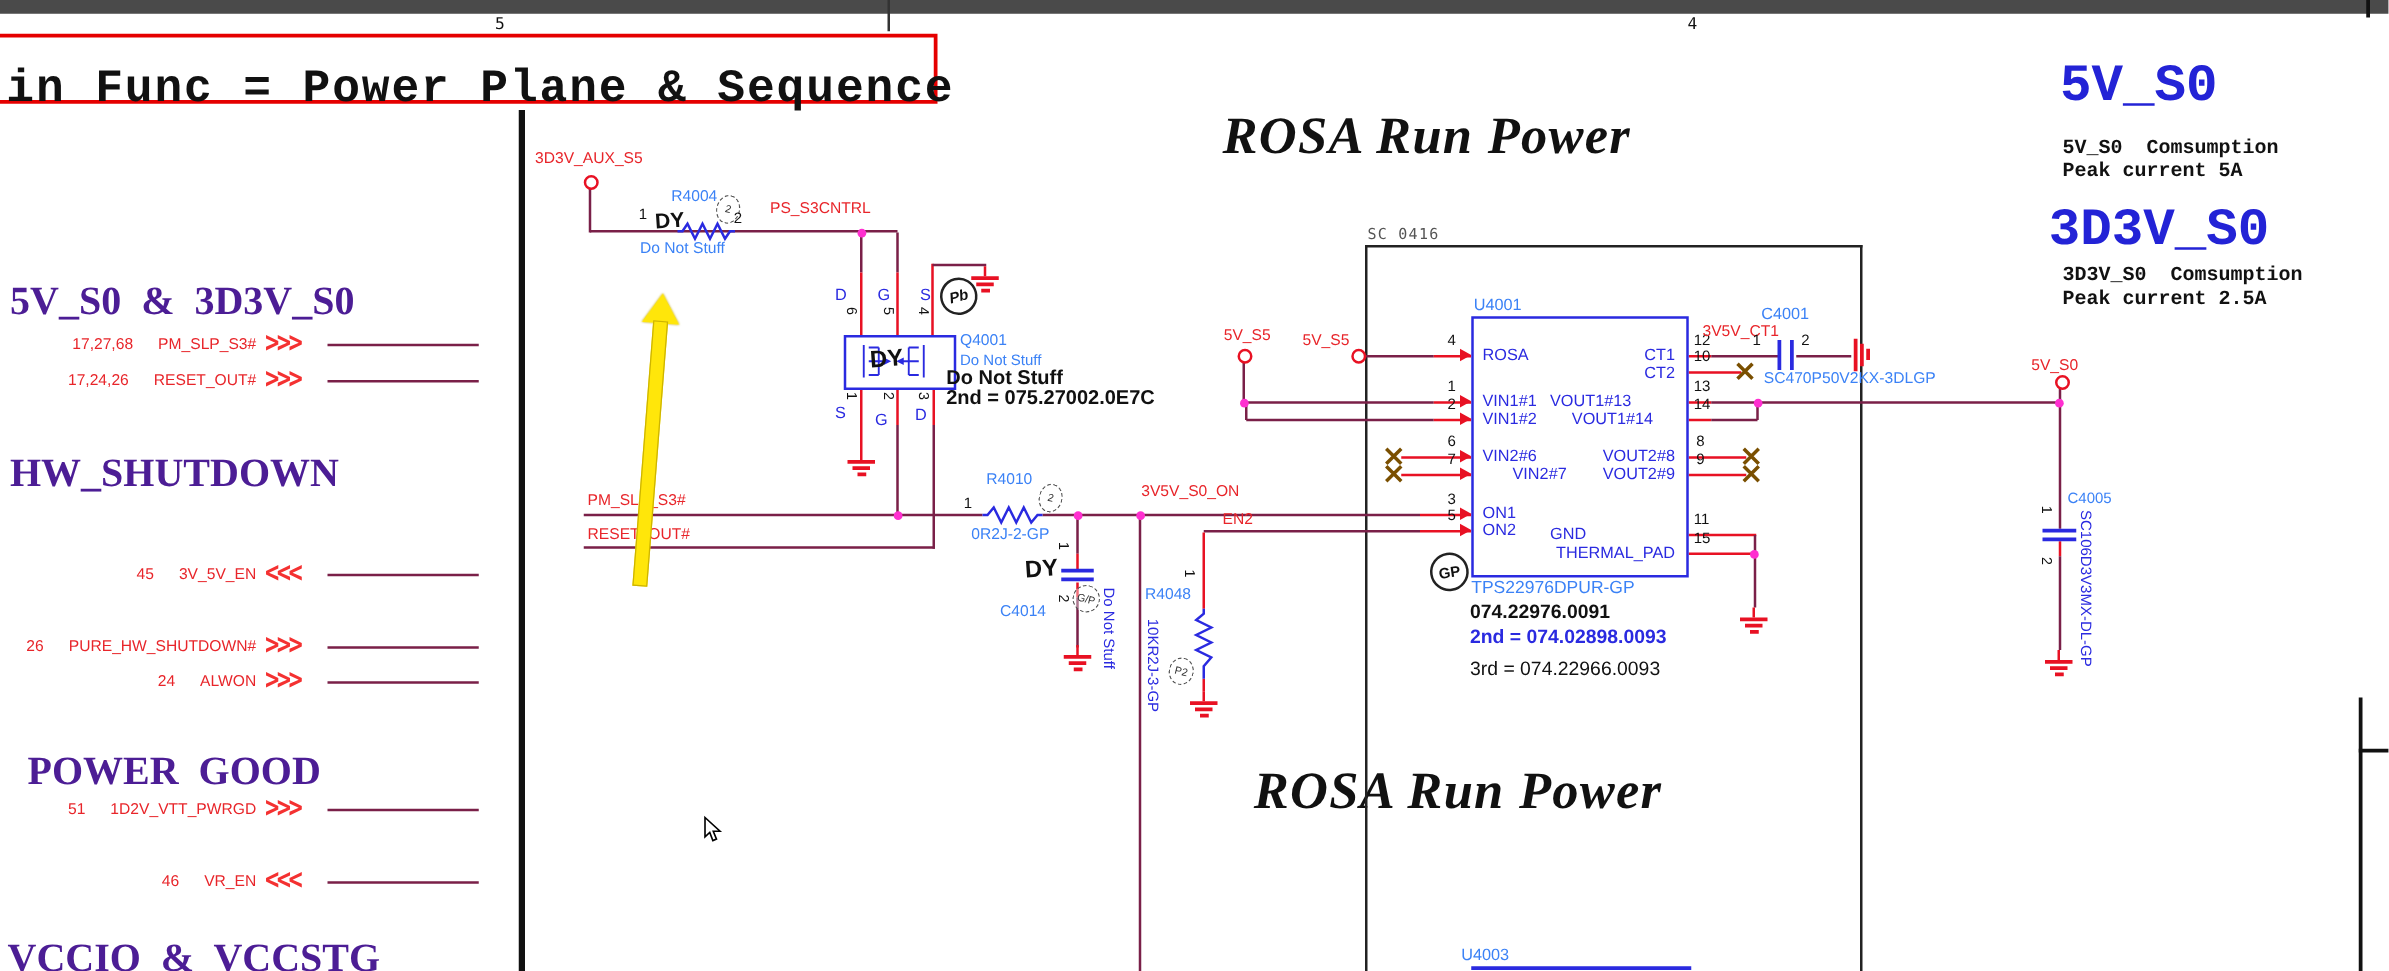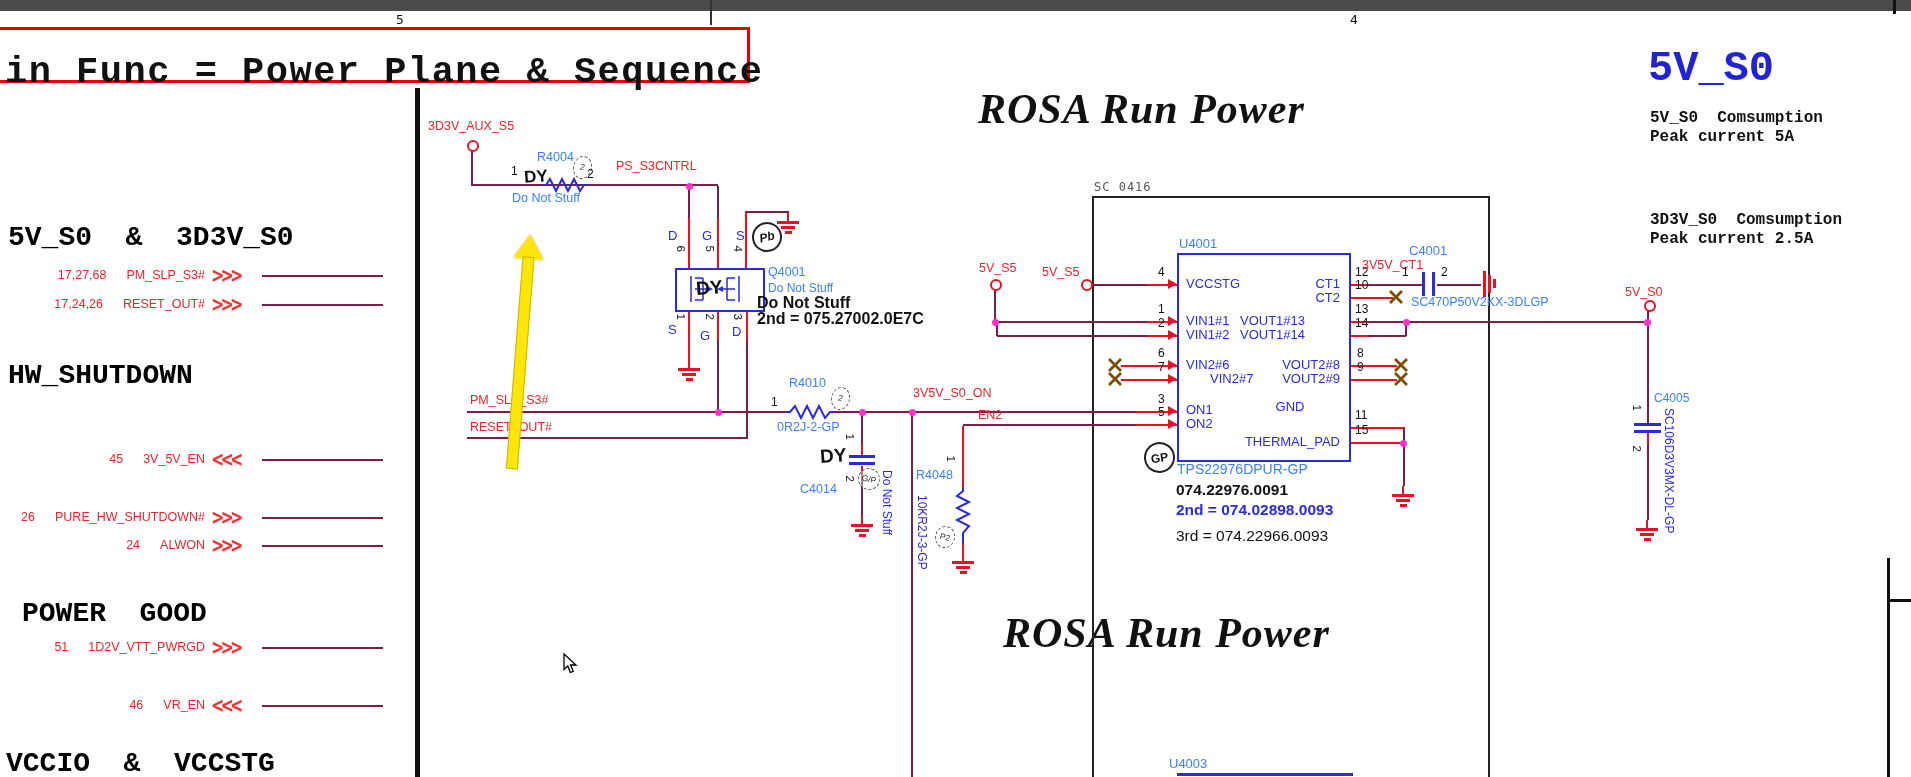--- a/index.html
+++ b/index.html
@@ -9,22 +9,22 @@
   .w{position:absolute;background:#7a2048}
   .r{position:absolute;background:#e81123}
   .bluebar{position:absolute;background:#2a2ae0}
   .blk{position:absolute;background:#111}
   .dot{position:absolute;width:7px;height:7px;border-radius:50%;background:#ff2fd0}
   .term{position:absolute;width:8px;height:8px;border:2px solid #e81123;border-radius:50%;background:#fff}
   .net{position:absolute;color:#e8252a;font:12.5px/1.1 "Liberation Sans",sans-serif;white-space:pre}
   .bl{position:absolute;color:#3b82f6;font:12.5px/1.1 "Liberation Sans",sans-serif;white-space:pre}
   .pn{position:absolute;color:#111;font:12px/1 "Liberation Sans",sans-serif}
   .pinlbl{position:absolute;color:#2a2ae0;font:13px/1.1 "Liberation Sans",sans-serif}
-  .hd{position:absolute;color:#000000;font-family:Liberation Mono, monospace;font-weight:bold;
-      font-size:28px;white-space:pre}
+  .hd{position:absolute;color:#4c1d95;font-family:Liberation Serif, serif;font-weight:bold;
+      font-size:32px;white-space:pre}
   .big{position:absolute;color:#2323d6;font:bold 42px/1 "Liberation Mono",monospace;white-space:pre}
   .binfo{position:absolute;color:#111;font:bold 16px/1.1 "Liberation Mono",monospace;white-space:pre}
   .rosa{position:absolute;color:#111;font:bold italic 42px/1 "Liberation Serif",serif;letter-spacing:1px}
   .prow{position:absolute;width:205px;text-align:right;font:12.5px/1 "Liberation Sans",sans-serif;
         color:#e8252a;white-space:nowrap}
   .prow .pg{margin-right:20px}
   .chev{position:absolute;color:#f43131;font:600 19px/0.9 "DejaVu Sans Mono",monospace;
         letter-spacing:-2px;transform:scaleY(1.25)}
   .pline{position:absolute;background:#7a2048;height:2px;width:121px}
   .gnd{position:absolute;width:24px;height:21px}
@@ -117,20 +117,21 @@
   <div class="prow" style="top:699px"><span class="pg">46</span><span>VR_EN</span></div>
   <span class="chev" style="left:212px;top:696px">&lt;&lt;&lt;</span>
   <div class="pline" style="left:262px;top:705px"></div>
 
   <div class="rosa" style="left:978px;top:88px">ROSA Run Power</div>
   <div class="rosa" style="left:1003px;top:612px">ROSA Run Power</div>
 
   <div class="big" style="left:1648px;top:48px">5V_S0</div>
   <div class="binfo" style="left:1650px;top:110px">5V_S0  Comsumption</div>
   <div class="binfo" style="left:1650px;top:129px">Peak current 5A</div>
+  <div class="big" style="left:1639px;top:163px">3D3V_S0</div>
   <div class="binfo" style="left:1650px;top:212px">3D3V_S0  Comsumption</div>
   <div class="binfo" style="left:1650px;top:231px">Peak current 2.5A</div>
 
   <div class="blk" style="left:1092px;top:196px;width:398px;height:2px;background:#222"></div>
   <div class="blk" style="left:1092px;top:196px;width:2px;height:581px;background:#222"></div>
   <div class="blk" style="left:1488px;top:196px;width:2px;height:581px;background:#222"></div>
   <div class="scbox-lbl" style="left:1094px;top:180px">SC 0416</div>
 
   <div class="w" style="left:471px;top:149px;width:2px;height:37px"></div>
   <div class="w" style="left:472px;top:184px;width:246px;height:2px"></div>
@@ -325,35 +326,35 @@
   <div class="stamp" style="left:935px;top:526px;width:18px;height:20px">P2</div>
 
   <div class="net" style="left:979px;top:262px">5V_S5</div>
   <div class="term" style="left:990px;top:279px"></div>
   <div class="net" style="left:1042px;top:266px">5V_S5</div>
   <div class="term" style="left:1081px;top:279px"></div>
 
   <div class="bl" style="left:1179px;top:237px;font-size:13px">U4001</div>
   <div class="ab" style="left:1177px;top:253px;width:170px;height:205px;border:2.5px solid #2a2ae0;background:#fff"></div>
 
-  <div class="pinlbl" style="left:1186px;top:277px">VCCSTG</div>
+  <div class="pinlbl" style="left:1186px;top:277px">ROSA</div>
   <div class="pinlbl" style="left:1186px;top:314px">VIN1#1</div>
   <div class="pinlbl" style="left:1186px;top:328px">VIN1#2</div>
   <div class="pinlbl" style="left:1186px;top:358px">VIN2#6</div>
   <div class="pinlbl" style="left:1210px;top:372px">VIN2#7</div>
   <div class="pinlbl" style="left:1186px;top:403px">ON1</div>
   <div class="pinlbl" style="left:1186px;top:417px">ON2</div>
 
   <div class="pinlbl" style="left:1240px;top:277px;width:100px;text-align:right">CT1</div>
   <div class="pinlbl" style="left:1240px;top:291px;width:100px;text-align:right">CT2</div>
   <div class="pinlbl" style="left:1240px;top:314px;width:100px;text-align:left">VOUT1#13</div>
-  <div class="pinlbl" style="left:1240px;top:328px;width:100px;text-align:left">VOUT1#14</div>
+  <div class="pinlbl" style="left:1240px;top:328px;width:100px;text-align:center">VOUT1#14</div>
   <div class="pinlbl" style="left:1240px;top:358px;width:100px;text-align:right">VOUT2#8</div>
   <div class="pinlbl" style="left:1240px;top:372px;width:100px;text-align:right">VOUT2#9</div>
-  <div class="pinlbl" style="left:1240px;top:400px;width:100px;text-align:center">GND</div>
+  <div class="pinlbl" style="left:1240px;top:420px;width:100px;text-align:left">GND</div>
   <div class="pinlbl" style="left:1232px;top:435px;width:108px;text-align:right">THERMAL_PAD</div>
 
   <div class="pn" style="left:1158px;top:266px">4</div>
   <div class="pn" style="left:1158px;top:303px">1</div>
   <div class="pn" style="left:1158px;top:317px">2</div>
   <div class="pn" style="left:1158px;top:347px">6</div>
   <div class="pn" style="left:1158px;top:361px">7</div>
   <div class="pn" style="left:1158px;top:393px">3</div>
   <div class="pn" style="left:1158px;top:406px">5</div>
   <div class="pn" style="left:1355px;top:266px">12</div>

